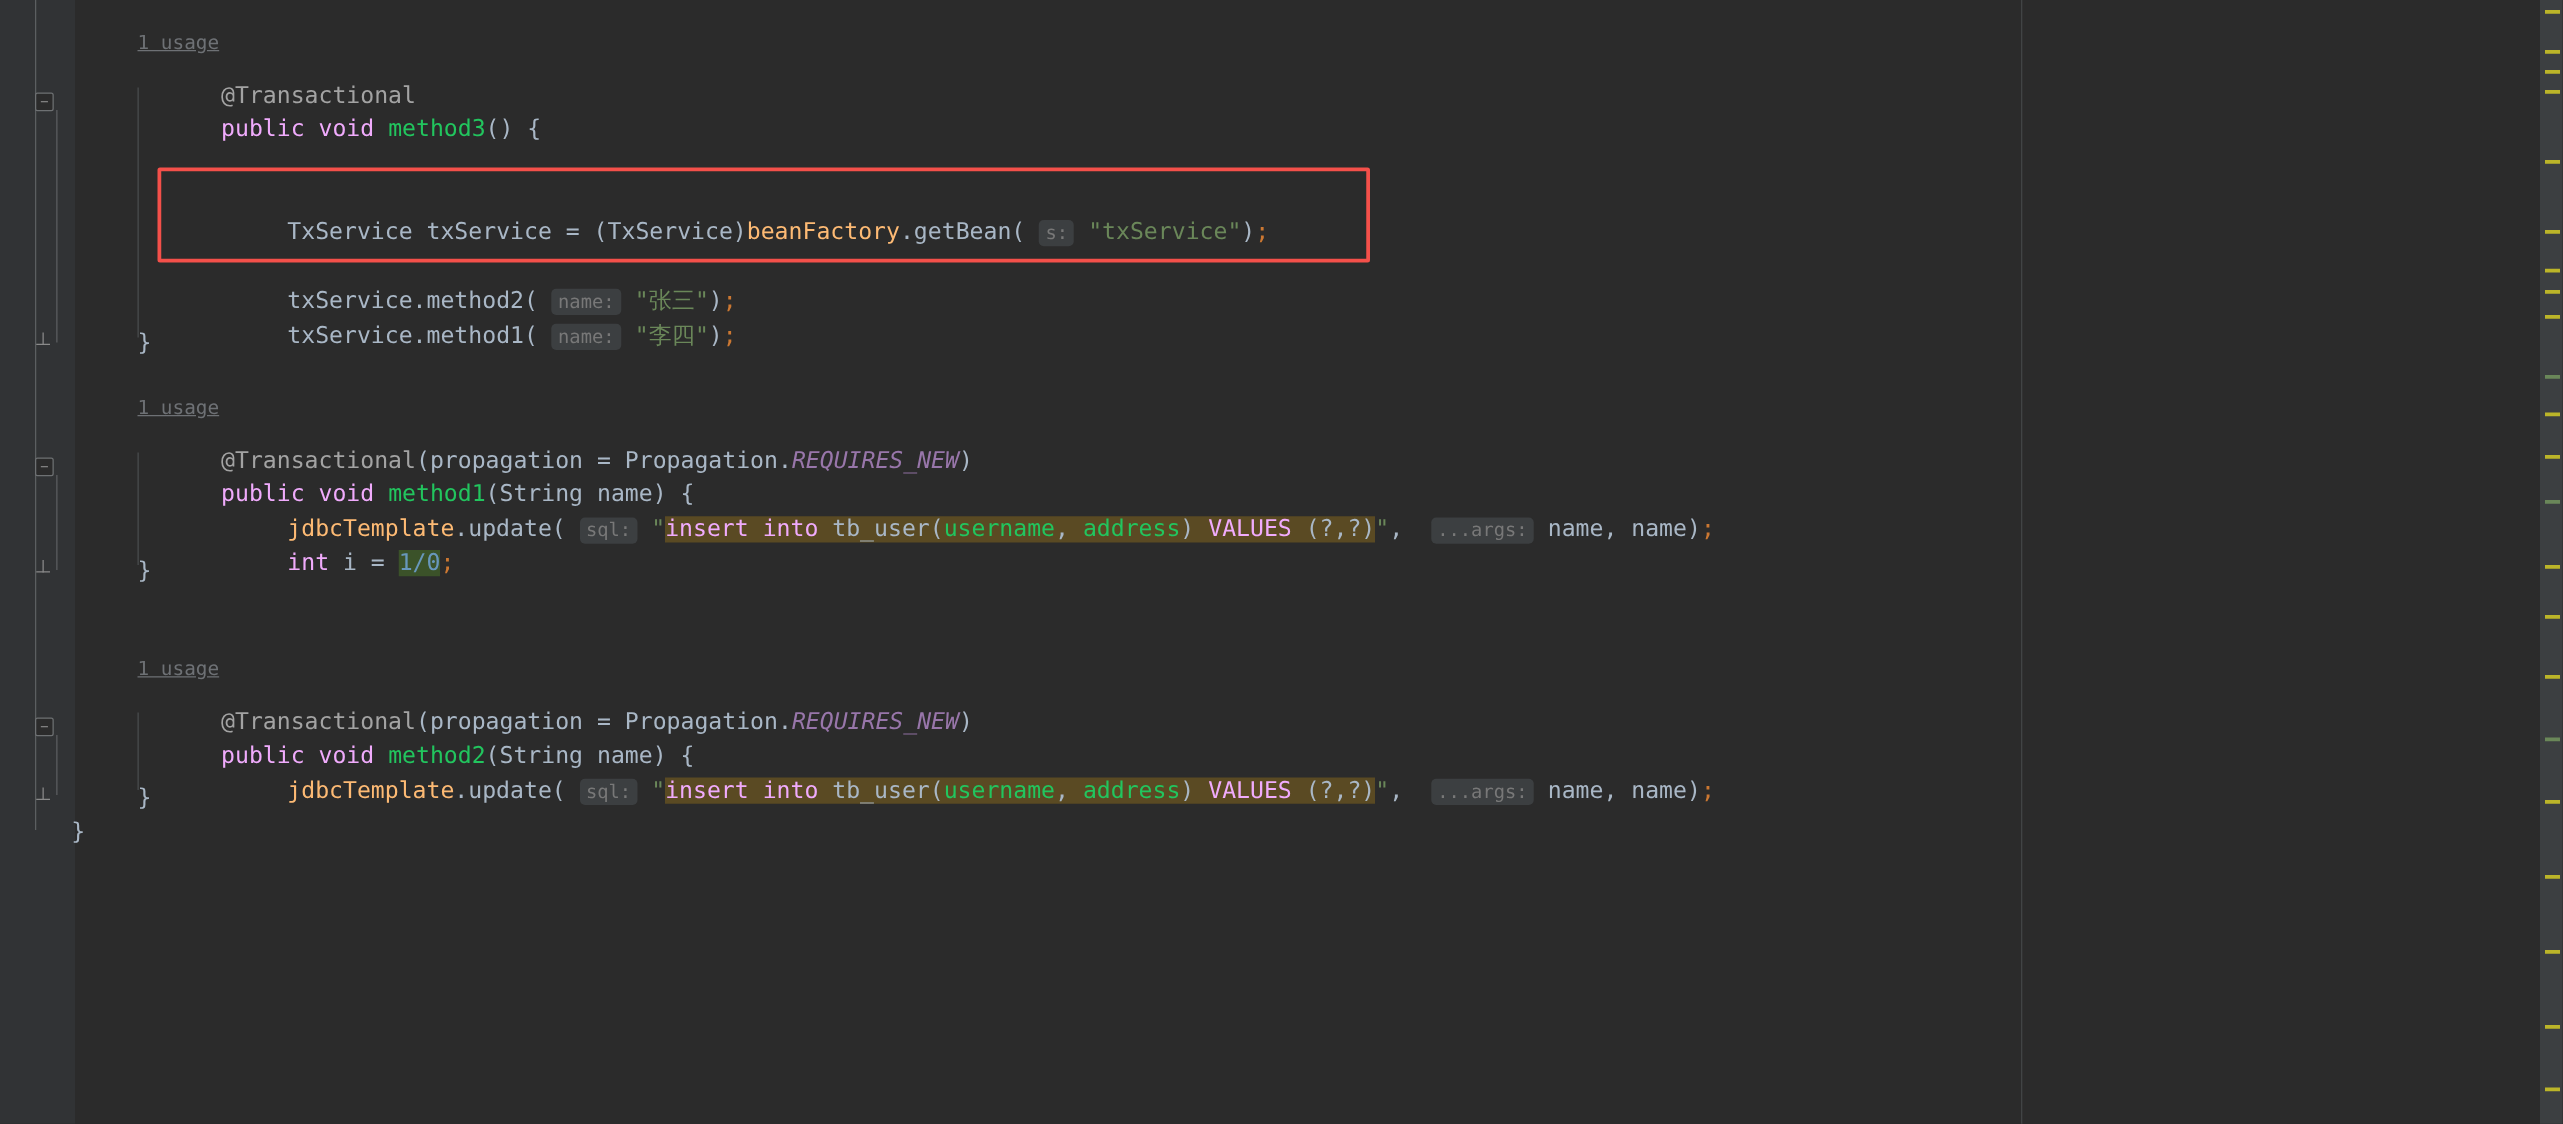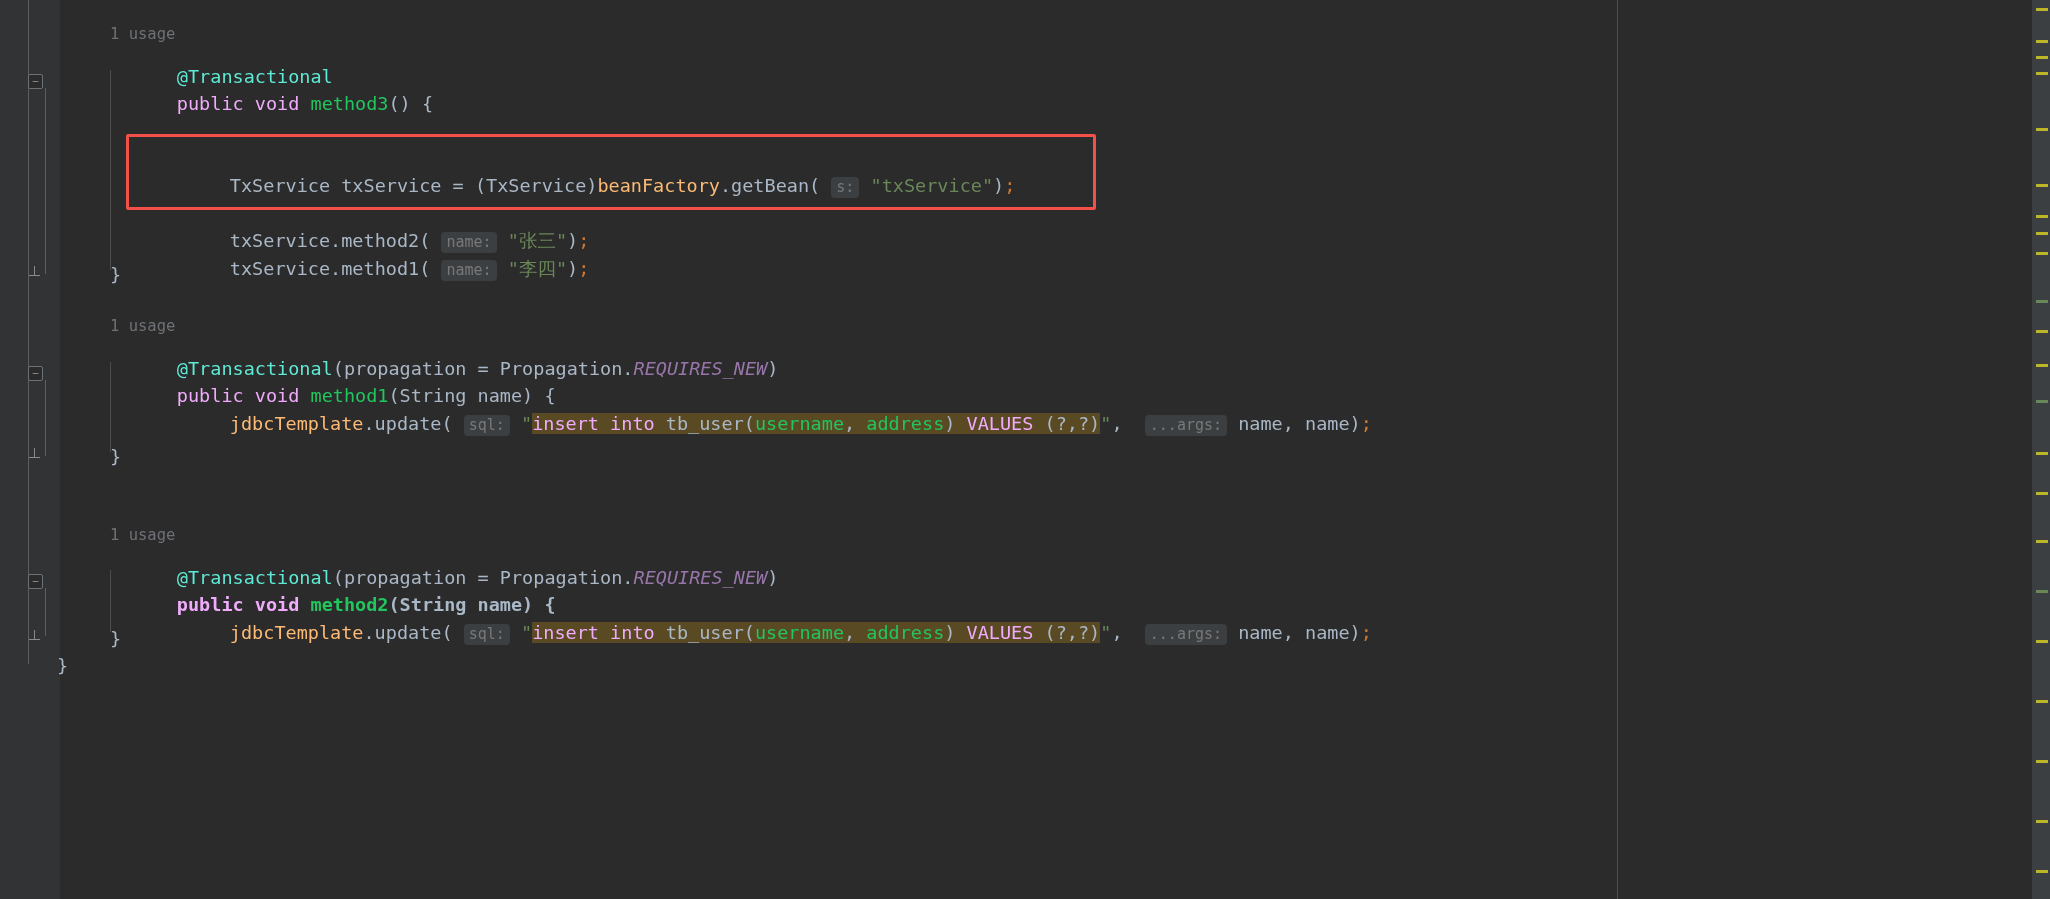--- a/index.html
+++ b/index.html
@@ -50,25 +50,25 @@
     position:absolute;left:1618px;top:0;width:414px;height:899px;background:#2b2b2b;
   }
 
   
   .code{position:absolute;left:0;top:0;width:1617px;height:899px;}
   .ln{
     position:absolute;white-space:pre;font-size:18.5px;line-height:22px;
     font-family:"DejaVu Sans Mono","Liberation Mono",monospace;
     letter-spacing:0px;
   }
-  .usage{color:#6e7175;font-size:15.5px;font-style:normal;}
+  .usage{color:#6e7175;font-size:15.5px;font-style:normal;text-decoration:underline;}
 
   
   .kw{color:#f0abfc;}
-  .anno{color:#5eead4;margin-top:12px;}
+  .anno{color:#a3a3a3;margin-top:12px;}
   .def{color:#22c55e;}
   .txt{color:#a9b7c6;}
   .cmt{color:#808080;}
   .str{color:#6a8759;}
   .fld{color:#fdba74;}
   .num{color:#6897bb;}
   .italicfld{color:#9876aa;font-style:italic;}
   .semi{color:#cc7832;}
   .hint{
     color:#787878;background:#3c3f41;border-radius:4px;
@@ -140,30 +140,33 @@
     </div>
 
     <div class="ln" style="left:110px;top:363px;">
       <span class="kw">public</span><span class="txt"> </span><span class="kw">void</span><span class="txt"> </span><span class="def">method1</span><span class="txt">(String name) {</span>
     </div>
 
     <div class="ln" style="left:163px;top:391px;">
       <span class="fld">jdbcTemplate</span><span class="txt">.update(</span><span class="txt"> </span><span class="hint">sql:</span><span class="txt"> </span><span class="str">"</span><span class="sqlhl"><span class="kw">insert into</span><span class="txt"> </span><span class="txt">tb_user</span><span class="txt">(</span><span class="def">username</span><span class="txt">, </span><span class="def">address</span><span class="txt">) </span><span class="kw">VALUES</span><span class="txt"> </span><span class="txt">(?,?)</span></span><span class="str">"</span><span class="txt">,  </span><span class="hint">...args:</span><span class="txt"> </span><span class="txt">name, name</span><span class="txt">)</span><span class="semi">;</span>
     </div>
 
+    <div class="ln" style="left:163px;top:418px;">
+      <span class="kw">int</span><span class="txt"> </span><span class="txt">i =</span><span class="txt"> </span><span class="numhl"><span class="num">1/0</span></span><span class="semi">;</span>
+    </div>
 
     <div class="ln txt" style="left:110px;top:446px;">}</div>
 
     <div class="ln usage" style="left:110px;top:524px;">1 usage</div>
 
     <div class="ln" style="left:110px;top:545px;">
       <span class="anno">@Transactional</span><span class="txt">(propagation = Propagation.</span><span class="italicfld">REQUIRES_NEW</span><span class="txt">)</span>
     </div>
 
-    <div class="ln" style="left:110px;top:572px;font-weight:bold;">
+    <div class="ln" style="left:110px;top:572px;">
       <span class="kw">public</span><span class="txt"> </span><span class="kw">void</span><span class="txt"> </span><span class="def">method2</span><span class="txt">(String name) {</span>
     </div>
 
     <div class="ln" style="left:163px;top:600px;">
       <span class="fld">jdbcTemplate</span><span class="txt">.update(</span><span class="txt"> </span><span class="hint">sql:</span><span class="txt"> </span><span class="str">"</span><span class="sqlhl"><span class="kw">insert into</span><span class="txt"> </span><span class="txt">tb_user</span><span class="txt">(</span><span class="def">username</span><span class="txt">, </span><span class="def">address</span><span class="txt">) </span><span class="kw">VALUES</span><span class="txt"> </span><span class="txt">(?,?)</span></span><span class="str">"</span><span class="txt">,  </span><span class="hint">...args:</span><span class="txt"> </span><span class="txt">name, name</span><span class="txt">)</span><span class="semi">;</span>
     </div>
 
     <div class="ln txt" style="left:110px;top:628px;">}</div>
 
     <div class="ln txt" style="left:57px;top:655px;">}</div>

